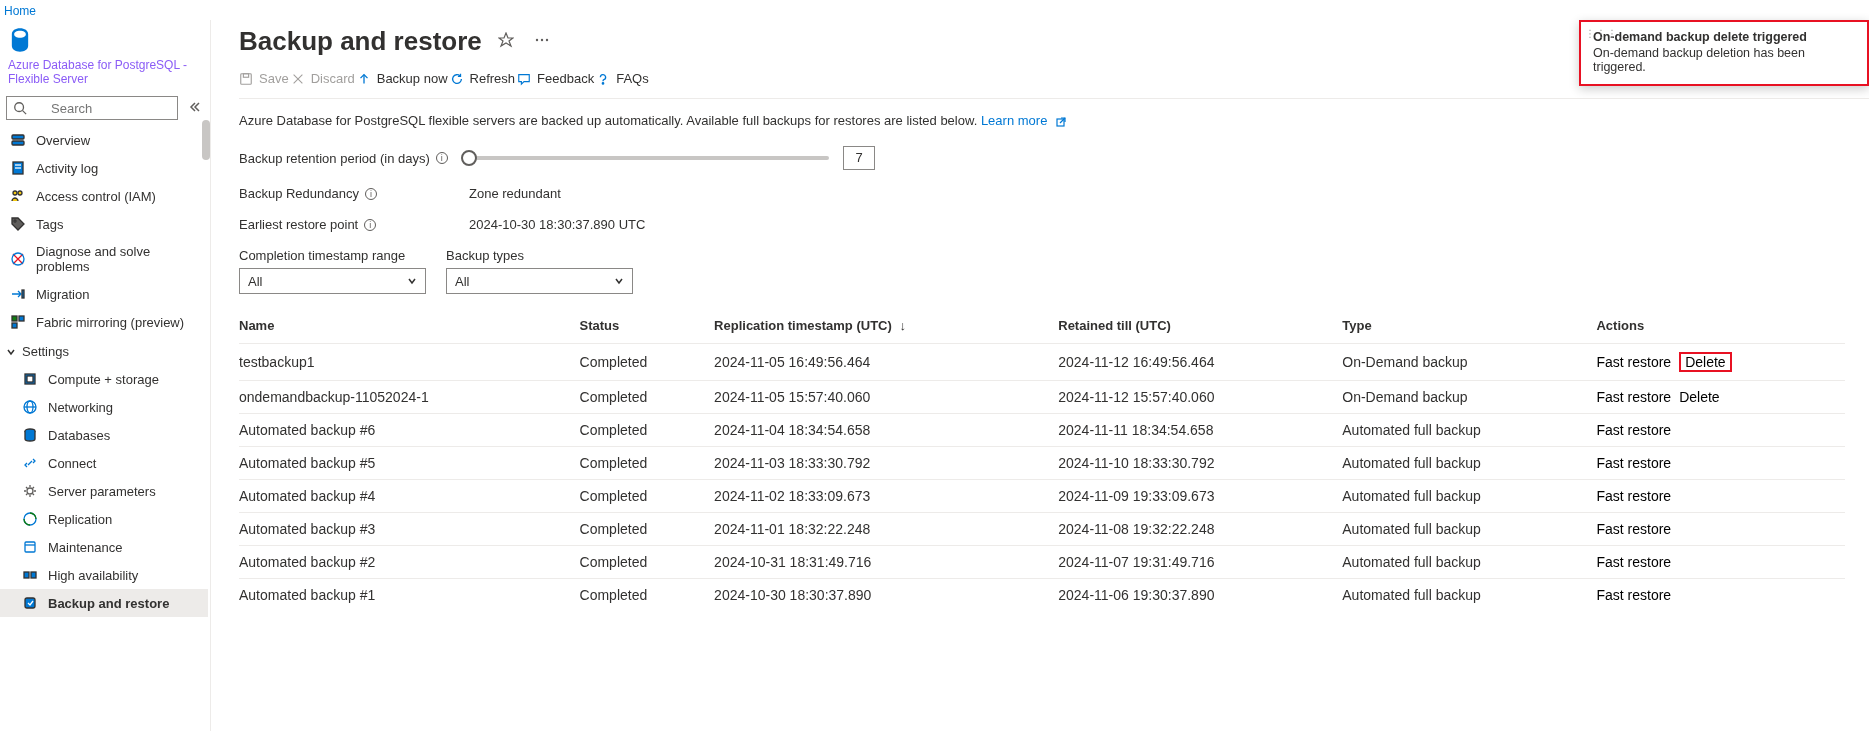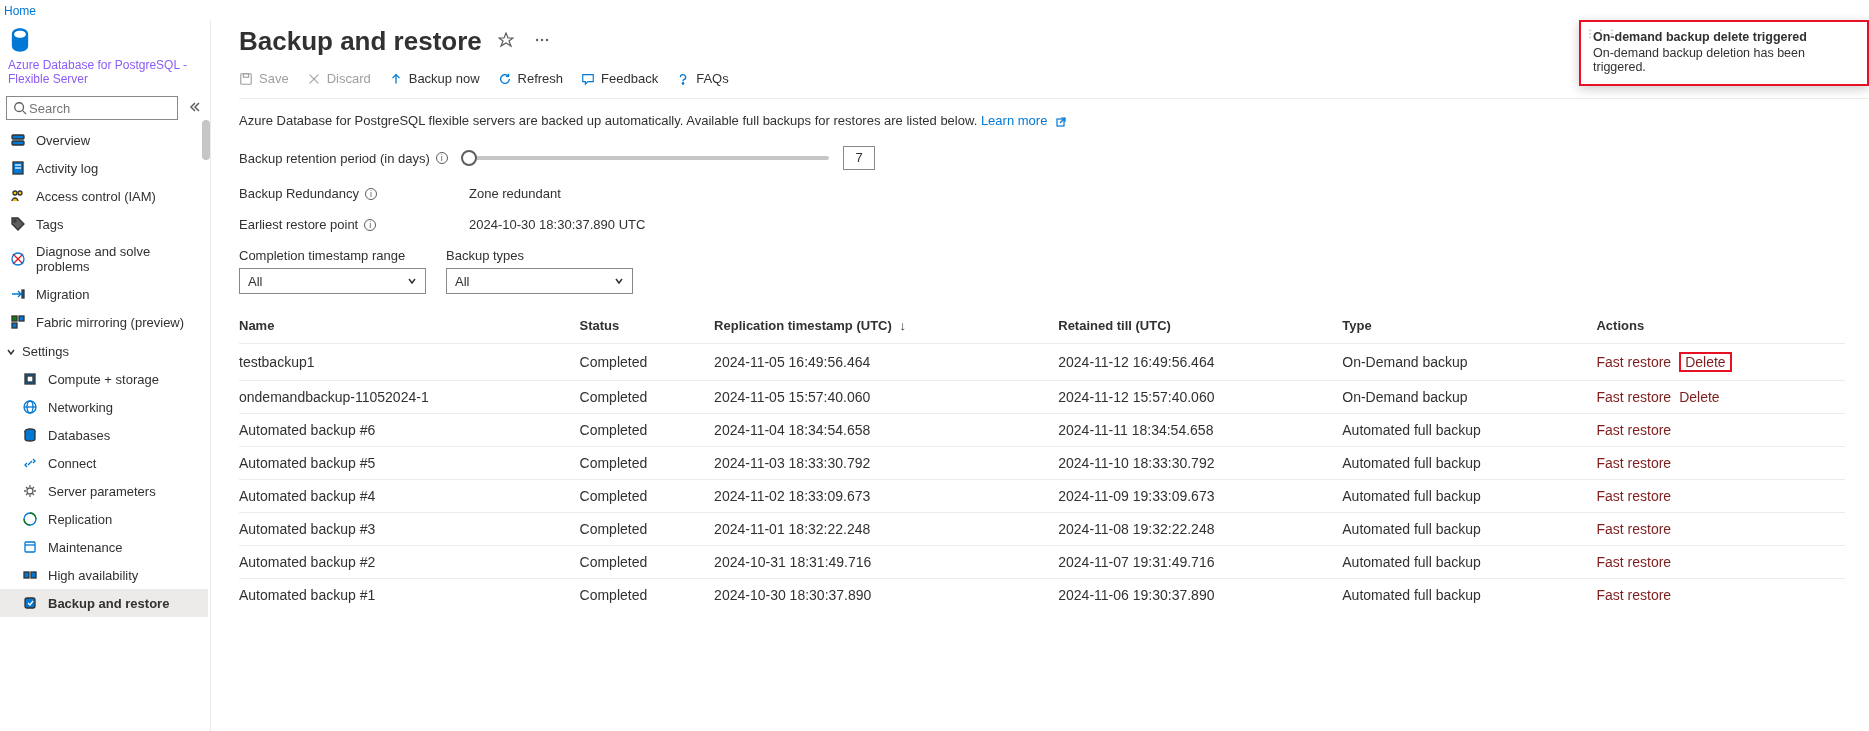--- a/index.html
+++ b/index.html
@@ -10,42 +10,42 @@
     .breadcrumb a { color: #0078d4; }
 
     .container { display: flex; height: calc(100vh - 20px); }
 
     
     .sidebar { width: 210px; border-right: none; display: flex; flex-direction: column; position: relative; }
     .sidebar-top { display:flex; align-items:center; gap:8px; padding:6px 8px 4px 6px; }
     .res-icon { width:28px; height:28px; color:#0078d4; }
     .subt { color:#8b5cf6; font-size:12px; padding:0 8px 10px 8px; }
     .search-row { display:flex; align-items:center; gap:6px; padding:0 6px 6px 6px; }
-    .search-box { flex:1; display:flex; align-items:center; border:1px solid #8a8886; height:24px; padding:0 6px; gap:2px; }
+    .search-box { flex:1; display:flex; align-items:center; border:1px solid #8a8886; height:24px; padding:0 6px; gap:24px; }
     .search-box input { border:none; outline:none; font-size:13px; width:100%; }
     .search-box svg { width:14px; height:14px; color:#605e5c; flex-shrink:0; }
     .menu { overflow-y:auto; flex:1; padding-right:2px; }
     .menu-item { display:flex; align-items:center; gap:10px; padding:6px 8px 6px 10px; cursor:pointer; font-size:13px; }
     .menu-item.active { background:#edebe9; font-weight:600; }
     .menu-item .mi-icon { width:16px; height:16px; display:flex; align-items:center; justify-content:center; flex-shrink:0; }
     .menu-group { display:flex; align-items:center; gap:6px; padding:8px 8px 6px 6px; font-size:13px; }
     .menu-group svg { width:10px; height:10px; }
     .scroll-track { position:absolute; right:-2px; top:90px; width:12px; bottom:0; background:transparent; }
     .scroll-thumb { position:absolute; top:10px; width:8px; left:2px; height:40px; background:#c8c6c4; border-radius:4px; }
 
     .divider-vert { width:1px; background:#edebe9; }
 
     
     .main { flex:1; display:flex; flex-direction:column; padding-left: 28px; position:relative; }
     .page-head { display:flex; align-items:center; gap:12px; padding:6px 0 4px 0; }
     .page-title { font-size:26px; font-weight:600; }
     .star-btn, .more-btn { background:none; border:none; cursor:pointer; color:#605e5c; padding:4px; }
     .star-btn svg, .more-btn svg { width:16px; height:16px; }
 
-    .toolbar { display:flex; align-items:center; gap:18px; padding:10px 0 12px 0; border-bottom:1px solid #edebe9; }
+    .toolbar { display:flex; align-items:center; gap:2px; padding:10px 0 12px 0; border-bottom:1px solid #edebe9; }
     .tbtn { display:flex; align-items:center; gap:6px; background:none; border:none; cursor:pointer; font-size:13px; color:#323130; }
     .tbtn.disabled { color:#a19f9d; cursor:default; }
     .tbtn svg { width:14px; height:14px; }
     .tbtn .blue { color:#0078d4; }
 
     .content { padding:14px 24px 0 0; overflow:auto; }
     .intro { font-size:13px; margin-bottom:18px; }
     .intro a { color:#0078d4; }
     .ext-icon { width:12px; height:12px; color:#0078d4; vertical-align:middle; margin-left:4px; }
 
@@ -60,21 +60,21 @@
     .filter-row { display:flex; gap:20px; margin-top:6px; margin-bottom:14px; }
     .filter-col { display:flex; flex-direction:column; gap:5px; }
     .filter-label { font-size:13px; }
     .dropdown { width:187px; height:26px; border:1px solid #8a8886; display:flex; align-items:center; justify-content:space-between; padding:0 8px; font-size:13px; cursor:pointer; }
     .dropdown svg { width:10px; height:10px; }
 
     table { width:100%; border-collapse:collapse; margin-top:10px; }
     th { text-align:left; font-weight:600; font-size:13px; padding:10px 12px 10px 0; }
     th .sort-icon { margin-left:4px; }
     td { font-size:14px; padding:8px 12px 8px 0; border-top:1px solid #edebe9; }
-    .link { color:#7f1d1d; cursor:pointer; margin-right:8px; }
+    .link { color:#000000; cursor:pointer; margin-right:8px; }
     .highlight-box { border:2px solid #e81123; padding:0 4px; display:inline-block; }
 
     
     .toast { position:absolute; top:0; right:0; width:290px; background:#fff; box-shadow:0 3px 10px rgba(0,0,0,.2); padding:8px 28px 10px 12px; border:2px solid #e81123; }
     .toast-title { font-weight:600; font-size:12.5px; margin-bottom:2px; }
     .toast-body { font-size:12.5px; color:#323130; }
     .toast-dots { position:absolute; top:6px; left:4px; color:#a19f9d; font-size:10px; letter-spacing:1px; }
 
     .chev-collapse { cursor:pointer; color:#605e5c; padding:4px; }
     .chev-collapse svg { width:12px; height:12px; }

